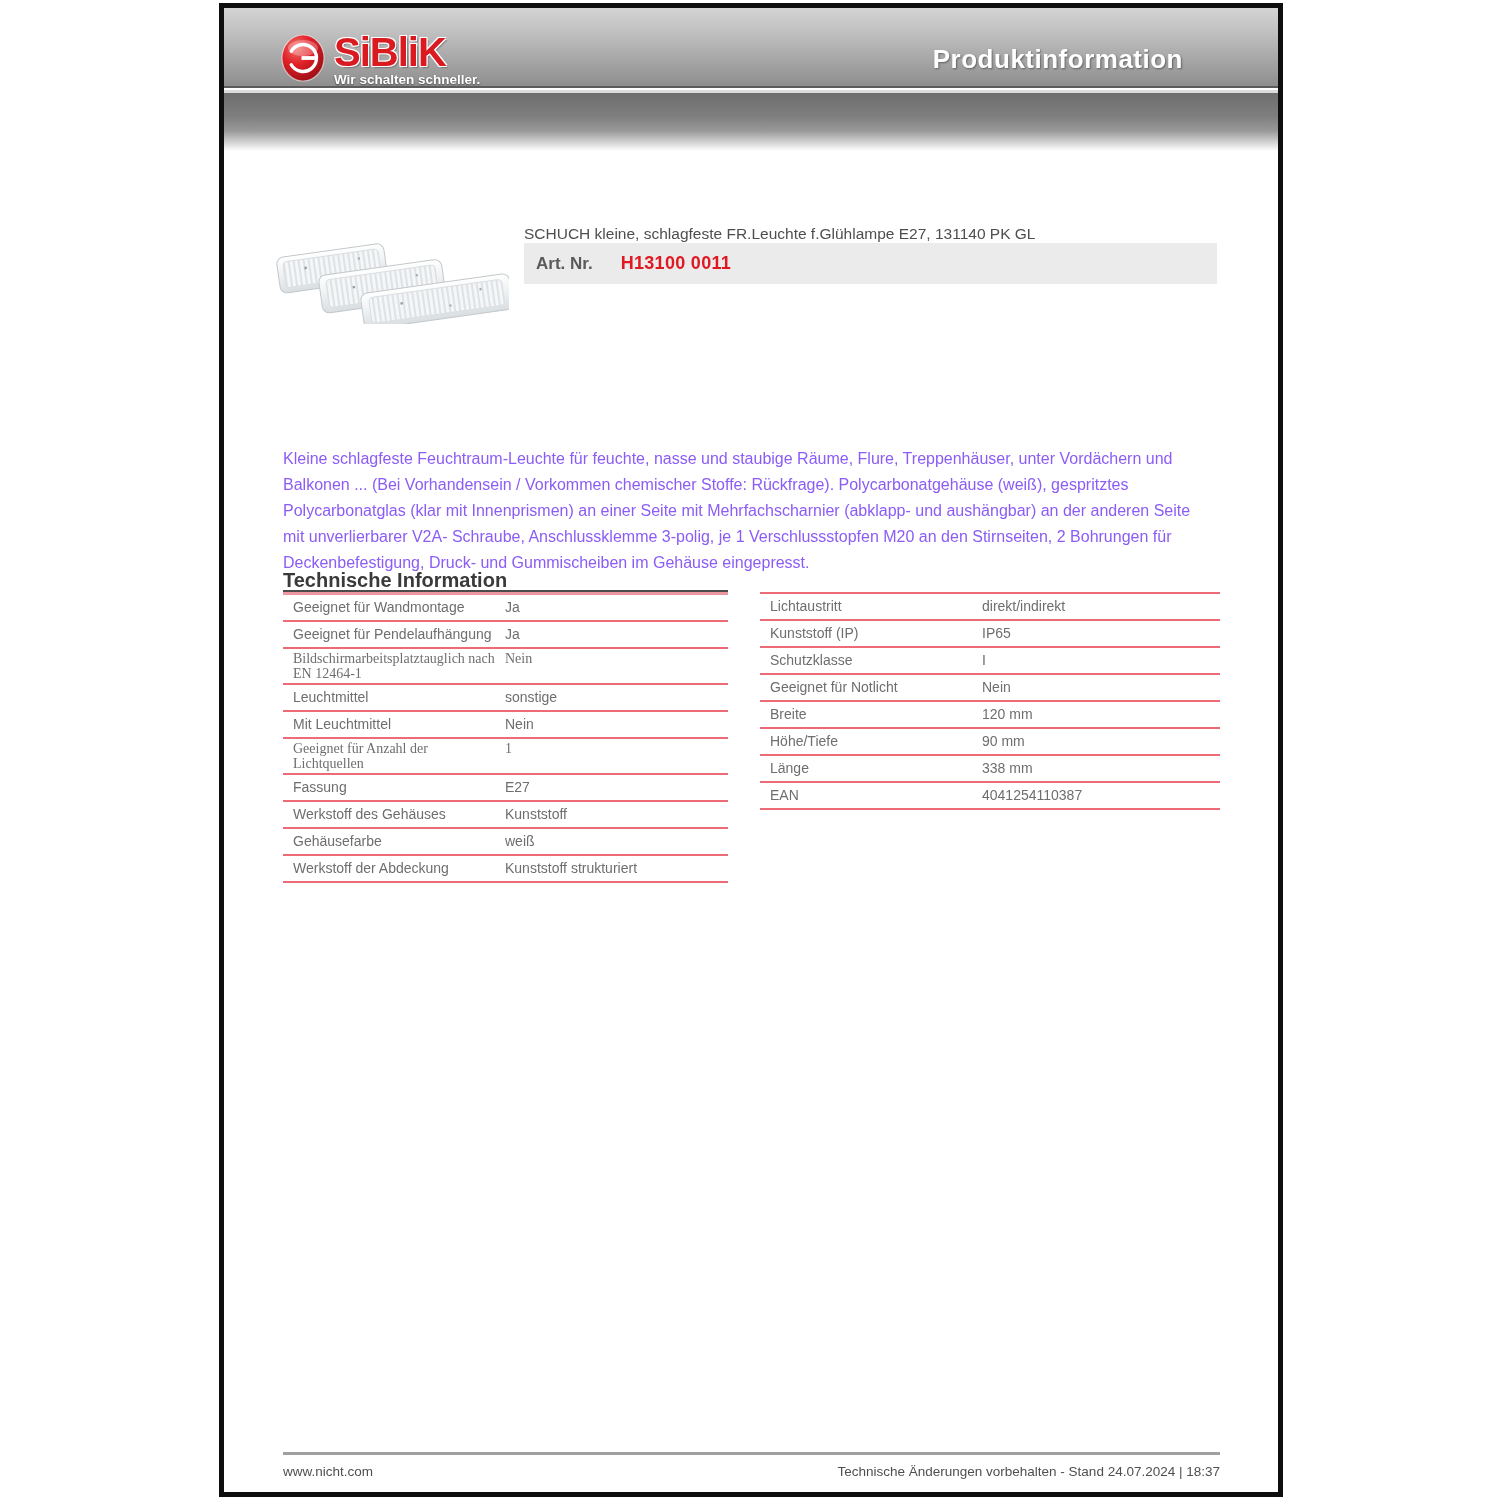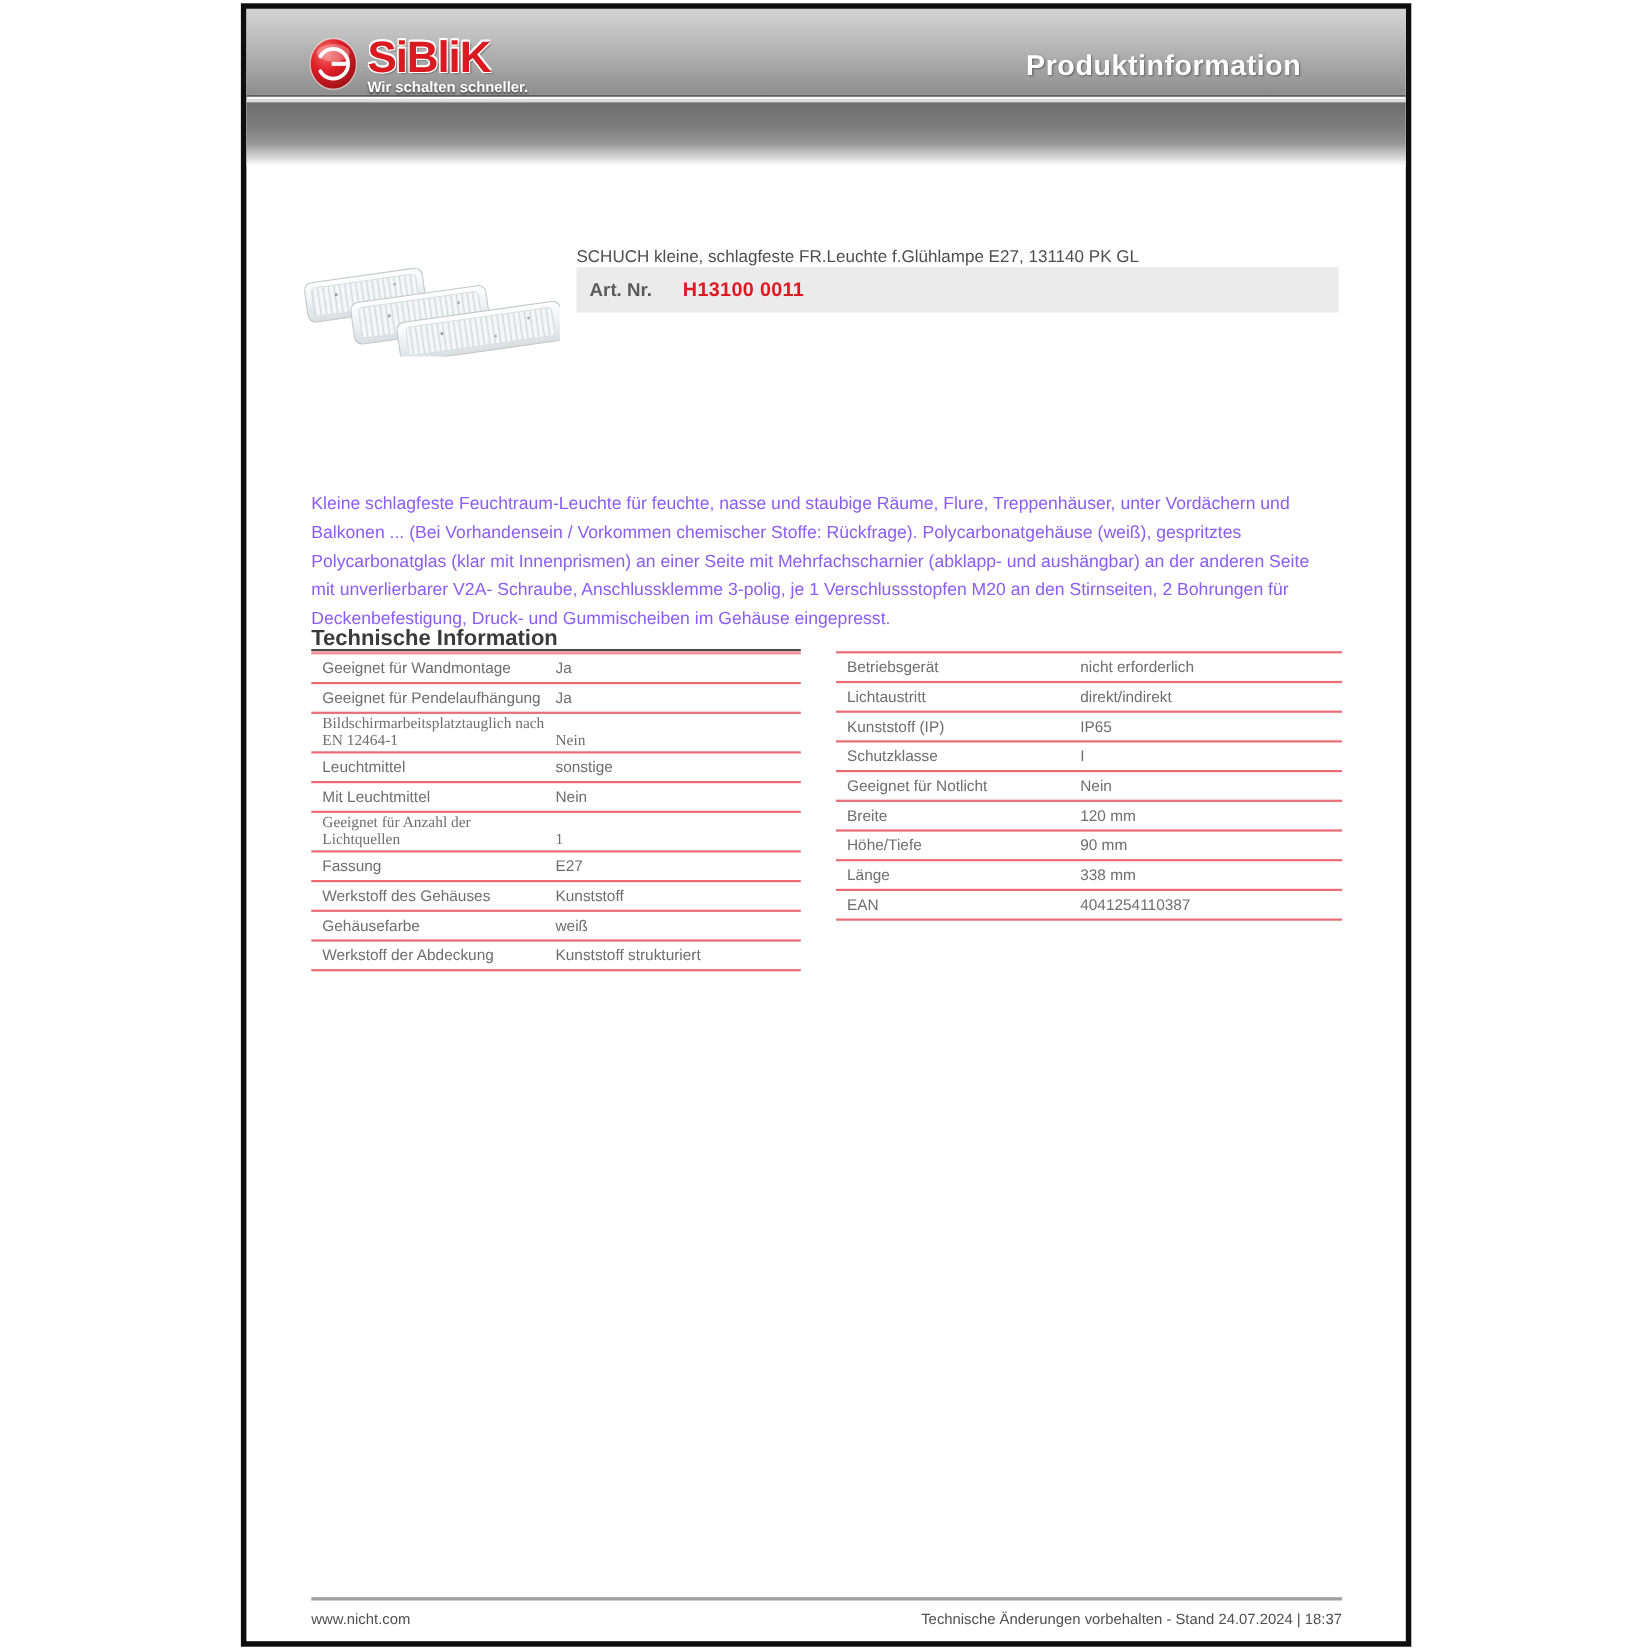--- a/index.html
+++ b/index.html
@@ -63,21 +63,21 @@
   .tech{position:absolute;left:59px;top:562px;width:937px;display:flex;gap:32px;}
   .tech-col-left{width:445px;}
   .tech-col-right{width:460px;padding-top:22px;}
   .tech-heading{
     font-size:20px;font-weight:bold;color:#3a3a3a;line-height:20px;
     border-bottom:2px solid #4b4b4b;
   }
   .spec-table-left{border-top:3px solid #ef97a0;}
   .spec-table-right{border-top:2px solid var(--line_red);}
   .spec-row{
-    display:flex;align-items:flex-end;
+    display:flex;align-items:flex-start;
     border-bottom:2px solid var(--line_red);
     padding:5px 0 5px 10px;
   }
   .spec-row.tall{padding:2px 0 2px 10px;font-family:Liberation Serif, serif;}
   .spec-label{width:212px;font-size:14px;color:#6e6e6e;line-height:15px;padding-right:6px;}
   .spec-value{flex:1;font-size:14px;color:#6e6e6e;line-height:15px;}
   
   .pfooter{
     position:absolute;left:59px;top:1444px;width:937px;
     border-top:3px solid #a0a0a0;padding-top:9px;
@@ -199,24 +199,20 @@
           </div>
         <div class="spec-row">
             <div class="spec-label">Werkstoff der Abdeckung</div>
             <div class="spec-value">Kunststoff strukturiert</div>
           </div>
       </div>
     </div>
     <div class="tech-col-right">
       <div class="spec-table-right">
         <div class="spec-row">
-            <div class="spec-label">Betriebsgerät</div>
-            <div class="spec-value">nicht erforderlich</div>
-          </div>
-        <div class="spec-row">
             <div class="spec-label">Lichtaustritt</div>
             <div class="spec-value">direkt/indirekt</div>
           </div>
         <div class="spec-row">
             <div class="spec-label">Kunststoff (IP)</div>
             <div class="spec-value">IP65</div>
           </div>
         <div class="spec-row">
             <div class="spec-label">Schutzklasse</div>
             <div class="spec-value">I</div>

